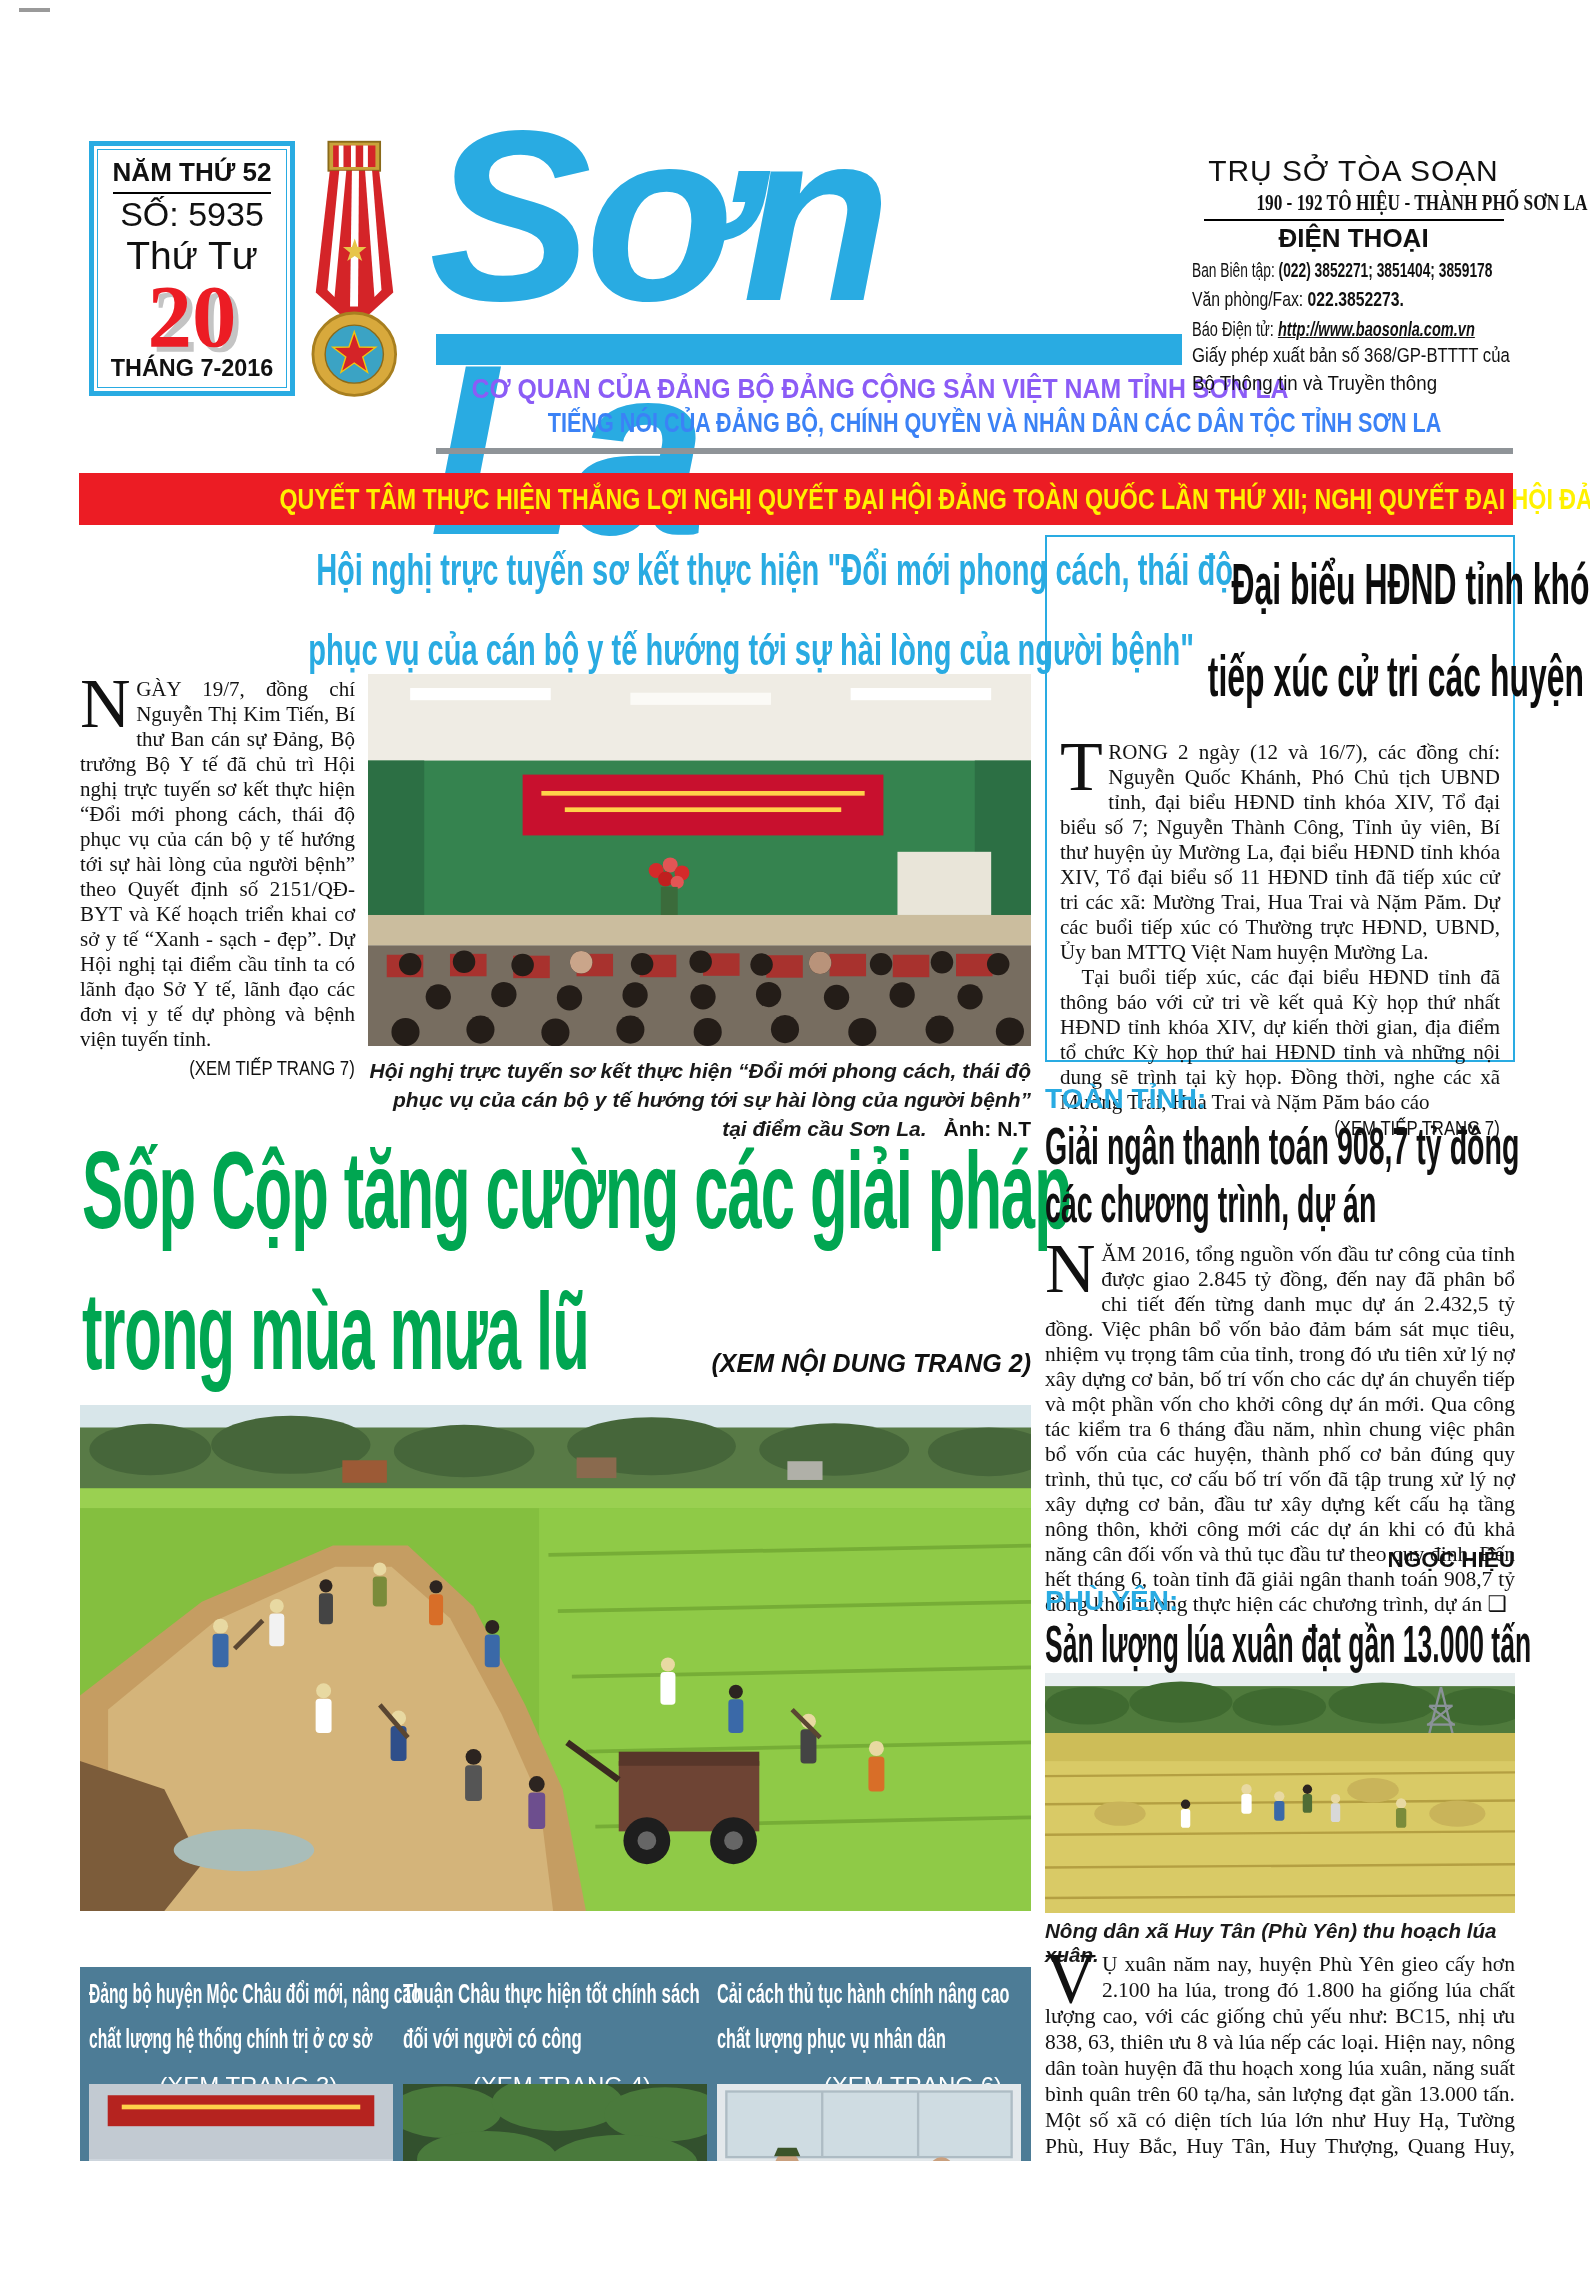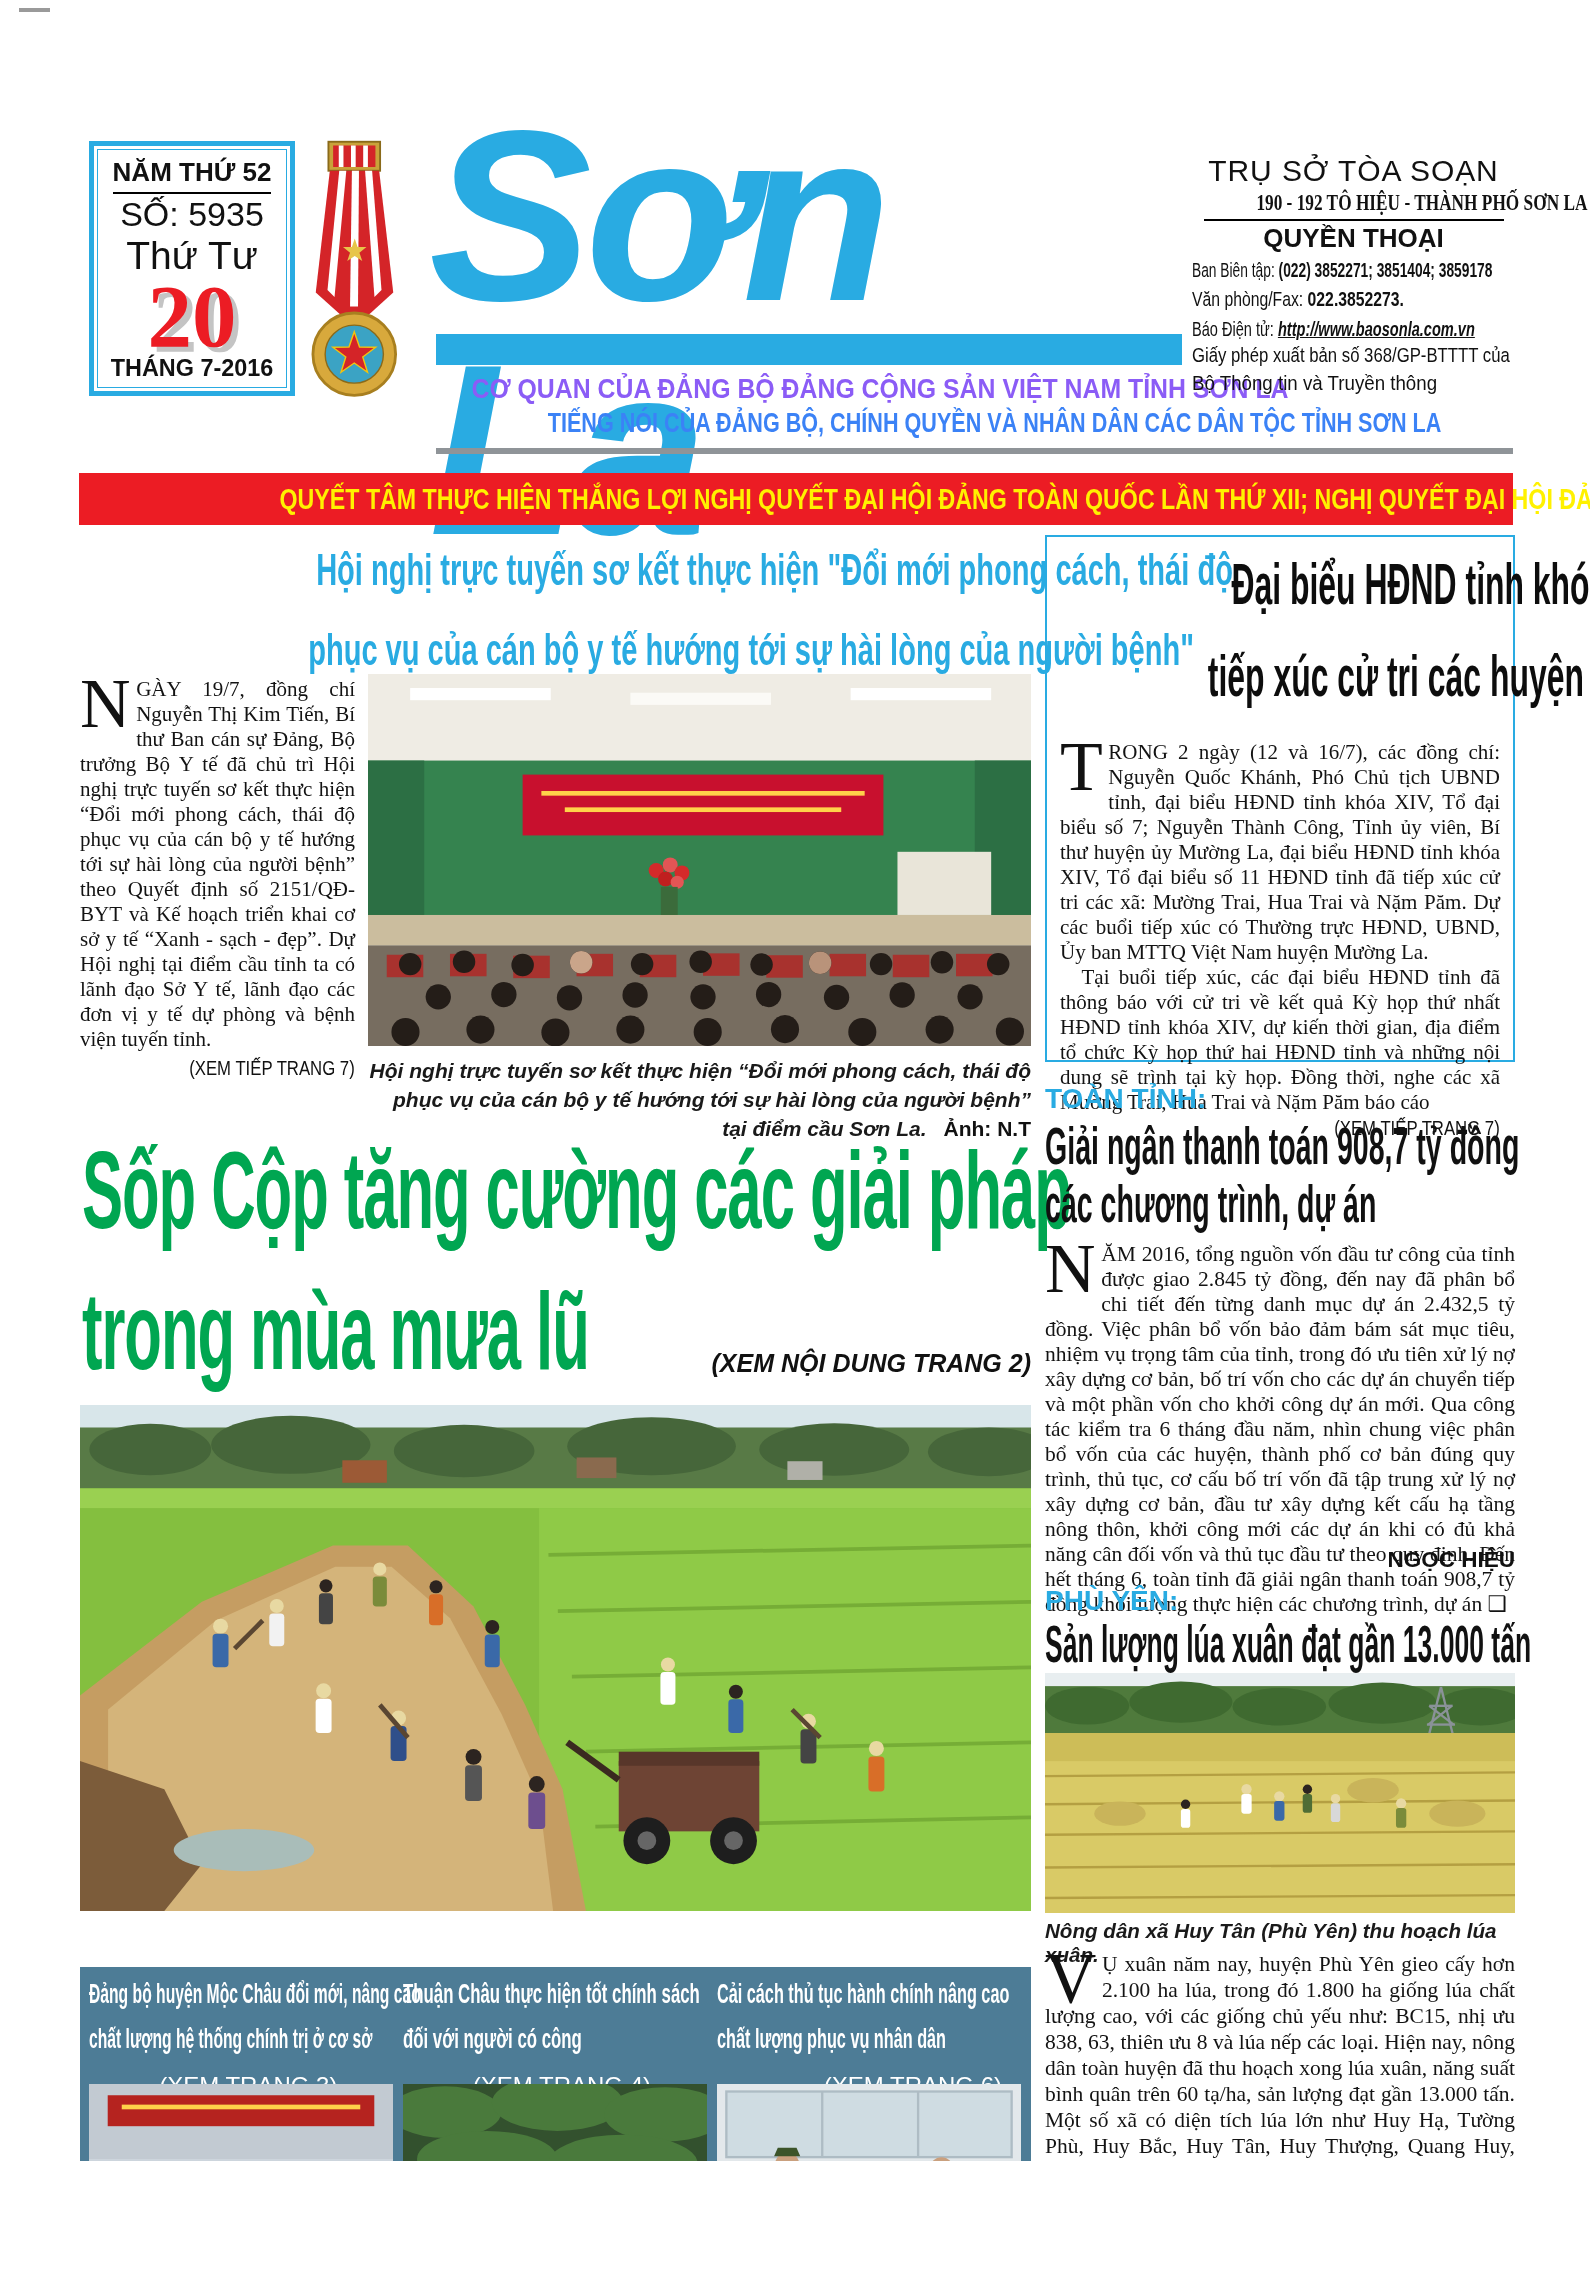--- a/index.html
+++ b/index.html
@@ -63,21 +63,21 @@
   <div class="abs ctr" style="left:436px;top:408px;width:749px;font-size:27px;font-weight:bold;color:#3b82f6;">
     <span class="sqc" style="transform:scaleX(.80);">TIẾNG NÓI CỦA ĐẢNG BỘ, CHÍNH QUYỀN VÀ NHÂN DÂN CÁC DÂN TỘC TỈNH SƠN LA</span>
   </div>
 
   <div class="abs" style="left:1192px;top:154px;width:323px;">
     <div class="ctr" style="font-size:30px;font-weight:400;letter-spacing:0.9px;">TRỤ SỞ TÒA SOẠN</div>
     <div class="ctr" style="font-family:'Liberation Serif',serif;font-size:24px;font-weight:bold;margin-top:0.9px;">
       <span class="sqc" style="transform:scaleX(.72);">190 - 192  TÔ HIỆU - THÀNH PHỐ SƠN LA</span>
     </div>
     <div style="height:2.3px;background:#000;width:300px;margin:2.8px auto 1.9px auto;"></div>
-    <div class="ctr" style="font-size:26px;font-weight:bold;">QUYỀN THOẠI</div>
+    <div class="ctr" style="font-size:26px;font-weight:bold;">ĐIỆN THOẠI</div>
     <div style="font-size:19.7px;margin-top:4.7px;">
       <span class="sq" style="transform:scaleX(.70);">
         <span>Ban Biên tập:</span>
         <b>(022) 3852271; 3851404; 3859178</b>
       </span>
     </div>
     <div style="font-size:19.7px;margin-top:6.6px;">
       <span class="sq" style="transform:scaleX(.80);">
         <span>Văn phòng/Fax:</span>
         <b>022.3852273.</b>

